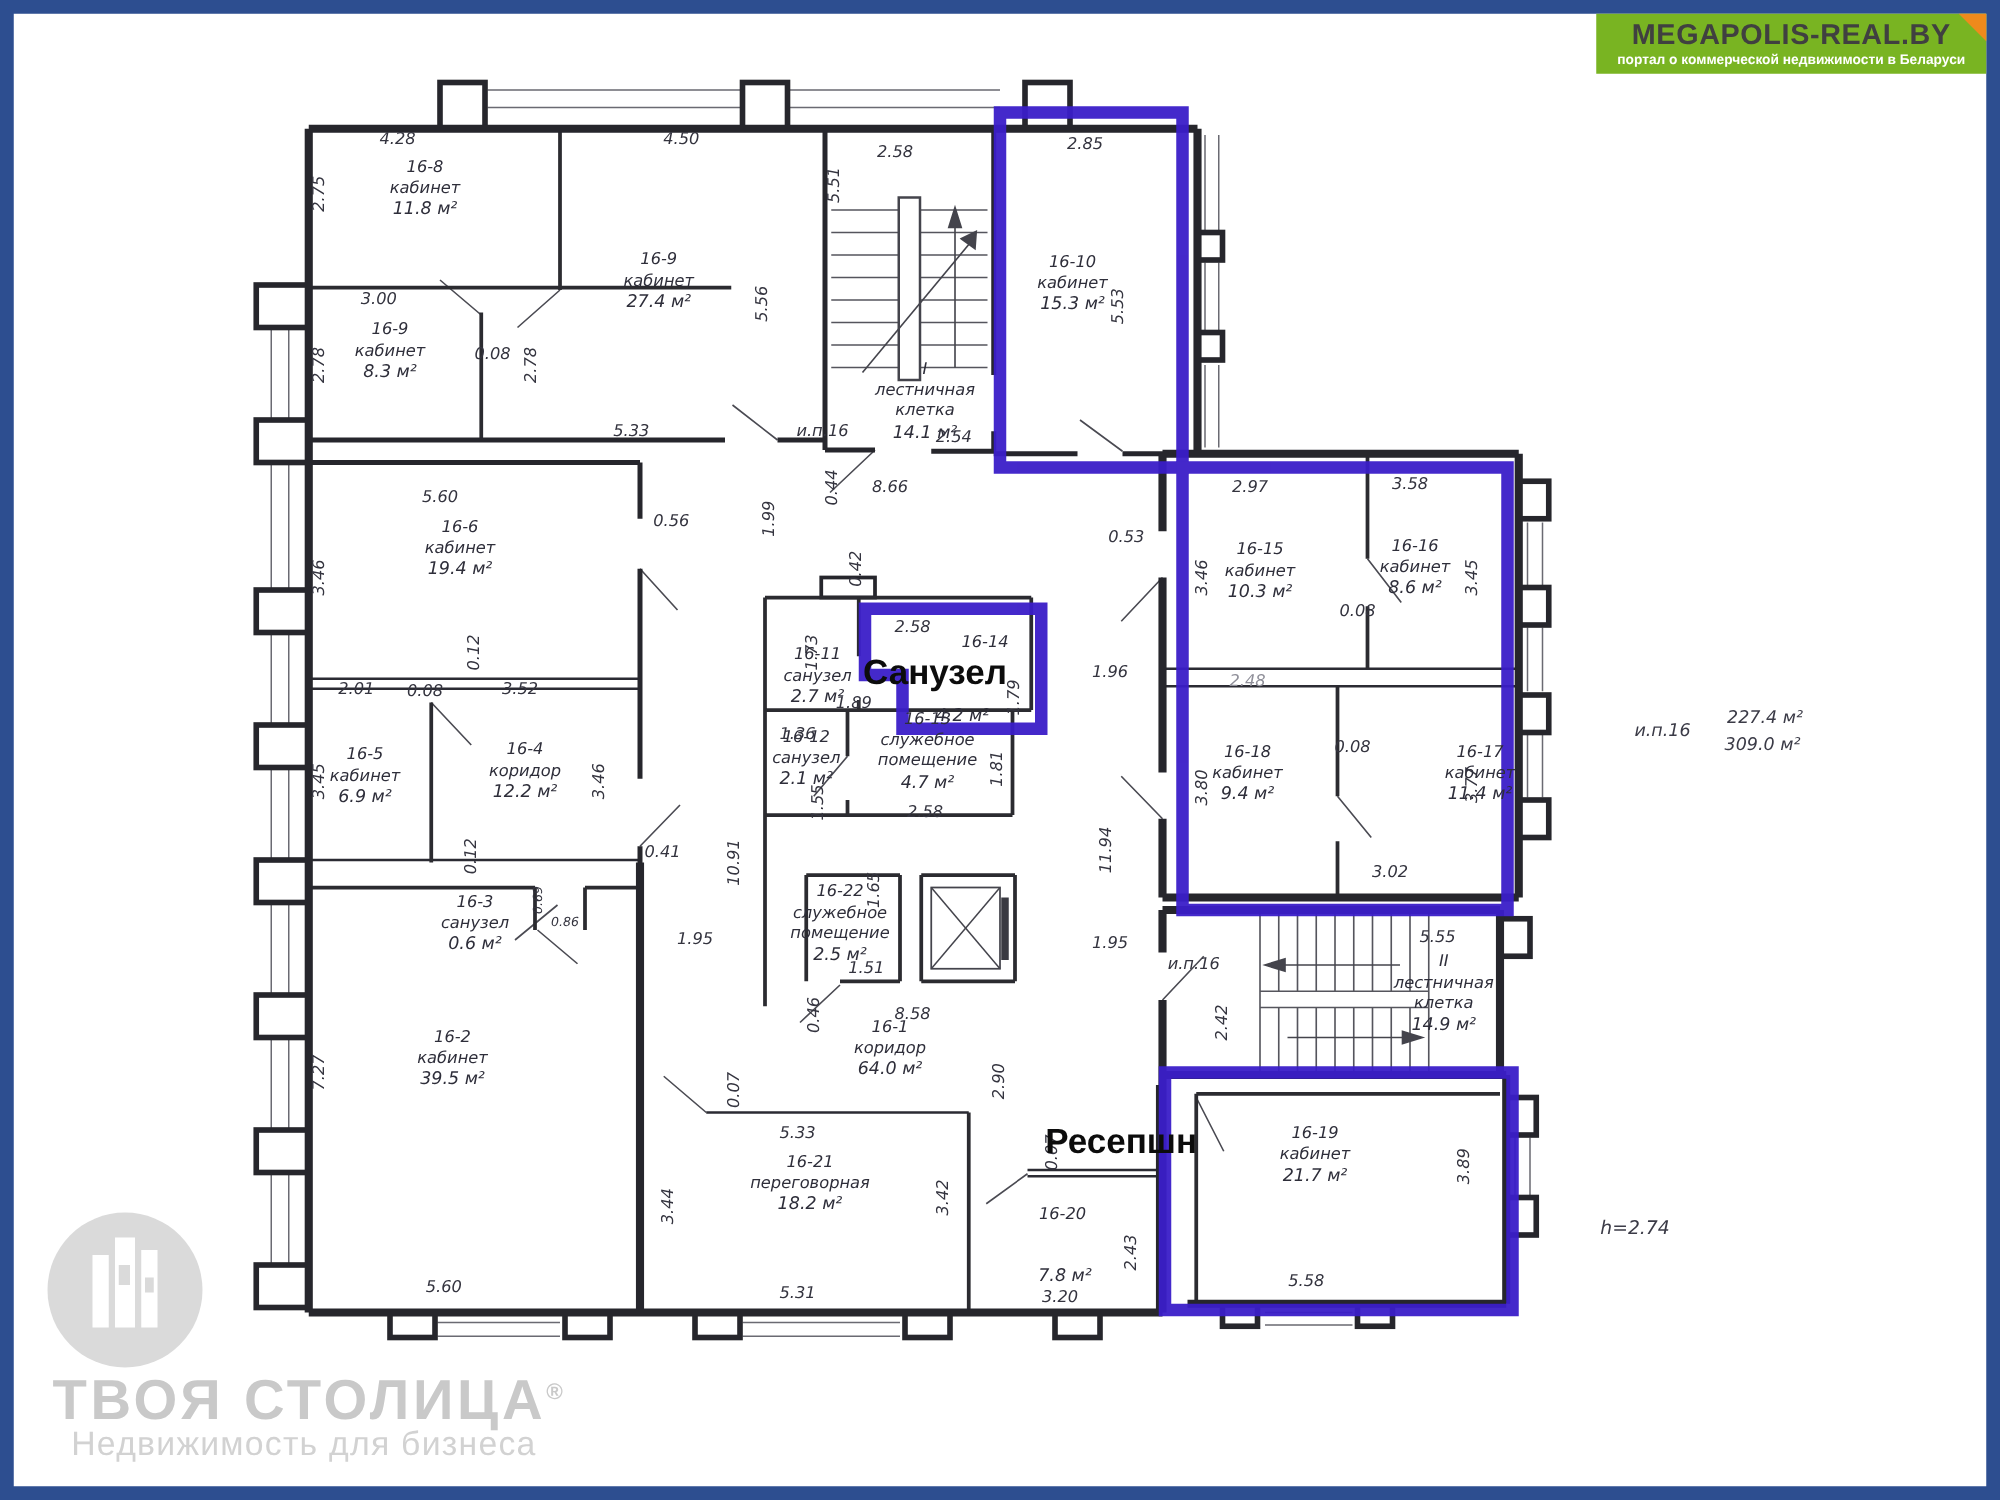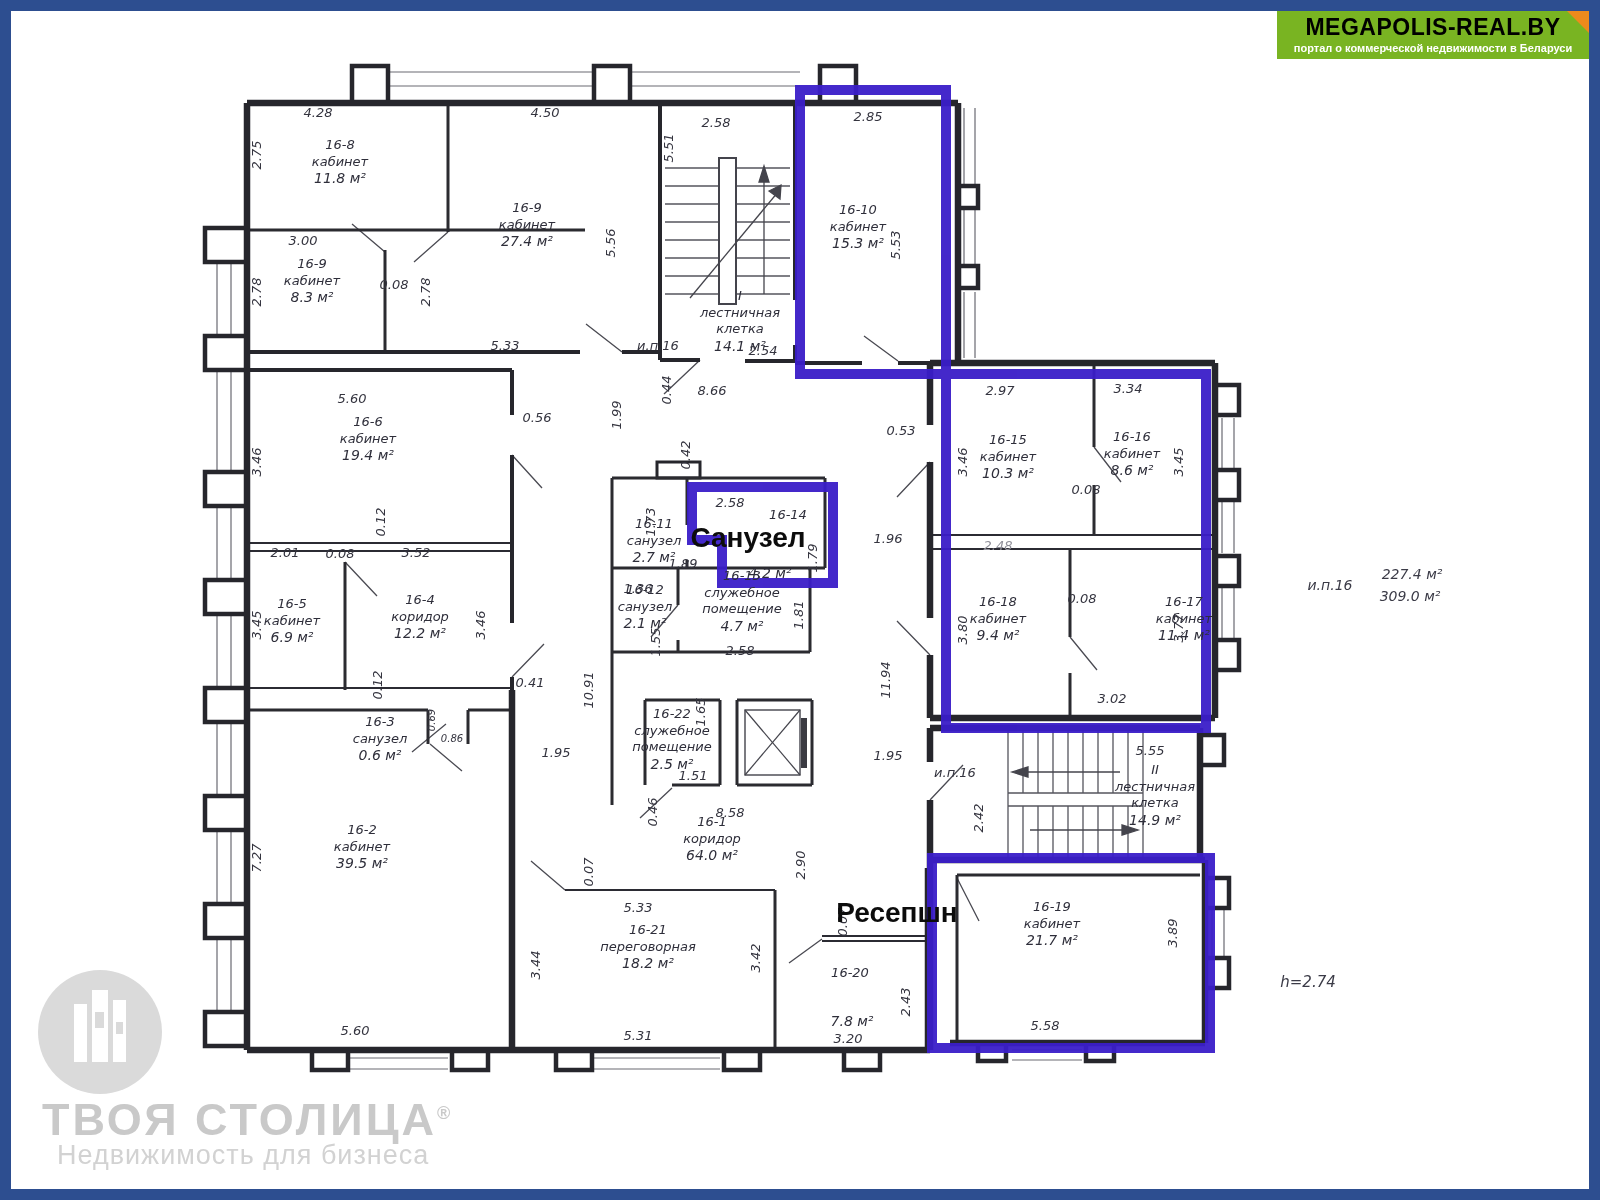--- a/index.html
+++ b/index.html
@@ -23,21 +23,21 @@
   .floater{position:absolute;transform:translate(-50%,-50%);font:italic 13px "DejaVu Sans",sans-serif;
       color:#2e2e3a;white-space:nowrap;z-index:5;}
   .floater.ar{font-size:14px;margin-top:11px;}
   .biglabel{position:absolute;transform:translate(-50%,-50%);font:600 28px "Liberation Sans",sans-serif;
       color:#0c0c0c;white-space:nowrap;z-index:6;}
   .side-note{position:absolute;transform:translate(-50%,-50%);font:italic 14px "DejaVu Sans",sans-serif;
       color:#3b3b47;white-space:nowrap;z-index:5;}
   
   .logo{position:absolute;top:11px;right:11px;width:312px;height:48px;background:#79b422;z-index:50;
         display:flex;flex-direction:column;justify-content:center;align-items:center;}
-  .logo .t{font:bold 23px "Liberation Sans",sans-serif;color:#000000;letter-spacing:.5px;line-height:1;}
+  .logo .t{font:bold 23px "Liberation Sans",sans-serif;color:#404040;letter-spacing:.5px;line-height:1;}
   .logo .st{font:bold 11px "Liberation Sans",sans-serif;color:#ffffff;margin-top:3px;}
   .logo .corner{position:absolute;top:0;right:0;width:0;height:0;
         border-top:22px solid #ee8a1c;border-left:22px solid transparent;}
   
   .wm-title{position:absolute;left:42px;top:1094px;font:bold 45px "Liberation Sans",sans-serif;
         color:#c9c9c9;letter-spacing:3px;z-index:2;}
   .wm-title sup{font-size:18px;}
   .wm-sub{position:absolute;left:57px;top:1140px;font:27px "Liberation Sans",sans-serif;
         color:#d2d2d2;letter-spacing:1px;z-index:2;}
 </style>
@@ -170,21 +170,21 @@
     </g>
 
     <g stroke="#3a1dc8" stroke-width="10" fill="none" opacity="0.95" stroke-linejoin="miter">
       <path d="M800,90 H946 V374 H800 Z"></path>
       <path d="M946,374 H1206 V728 H946 Z"></path>
       <path d="M932,858 H1210 V1048 H932 Z"></path>
       <path d="M692,487 H833 V583 H722 V540 H692 Z"></path>
     </g>
   </svg>
 
-  <div class="rl" style="left:340px;top:163px">
+  <div class="rl" style="left:340px;top:152px">
       <span>16-8</span>
       <span>кабинет</span>
       <span class="ar">11.8 м²</span>
     </div>
   <div class="rl" style="left:527px;top:226px">
       <span>16-9</span>
       <span>кабинет</span>
       <span class="ar">27.4 м²</span>
     </div>
   <div class="rl" style="left:312px;top:282px">
@@ -321,21 +321,21 @@
   <span class="dim" style="left:658px;top:345px">и.п.16</span>
   <span class="dim" style="left:712px;top:390px">8.66</span>
   <span class="dim v" style="left:666px;top:390px">0.44</span>
   <span class="dim v" style="left:616px;top:415px">1.99</span>
   <span class="dim" style="left:352px;top:398px">5.60</span>
   <span class="dim" style="left:537px;top:417px">0.56</span>
   <span class="dim v" style="left:256px;top:462px">3.46</span>
   <span class="dim v" style="left:685px;top:455px">0.42</span>
   <span class="dim" style="left:901px;top:430px">0.53</span>
   <span class="dim" style="left:1000px;top:390px">2.97</span>
-  <span class="dim" style="left:1128px;top:388px">3.34</span>
+  <span class="dim" style="left:1128px;top:388px">3.58</span>
   <span class="dim v" style="left:962px;top:462px">3.46</span>
   <span class="dim v" style="left:1178px;top:462px">3.45</span>
   <span class="dim" style="left:1086px;top:489px">0.08</span>
   <span class="dim v" style="left:650px;top:522px">1.73</span>
   <span class="dim" style="left:730px;top:502px">2.58</span>
   <span class="dim" style="left:683px;top:563px">1.89</span>
   <span class="dim v" style="left:812px;top:558px">1.79</span>
   <span class="dim" style="left:888px;top:538px">1.96</span>
   <span class="dim gray" style="left:998px;top:545px">2.48</span>
   <span class="dim" style="left:1082px;top:598px">0.08</span>

